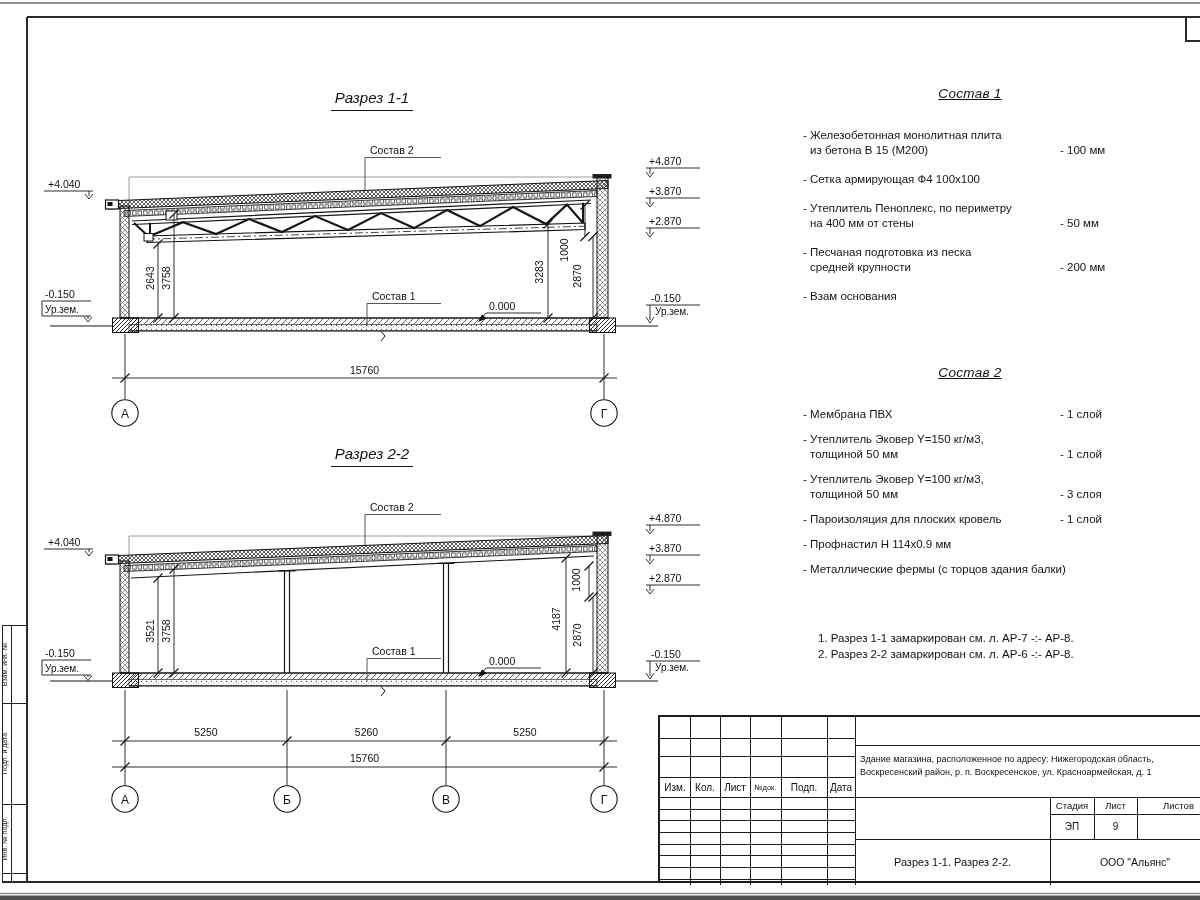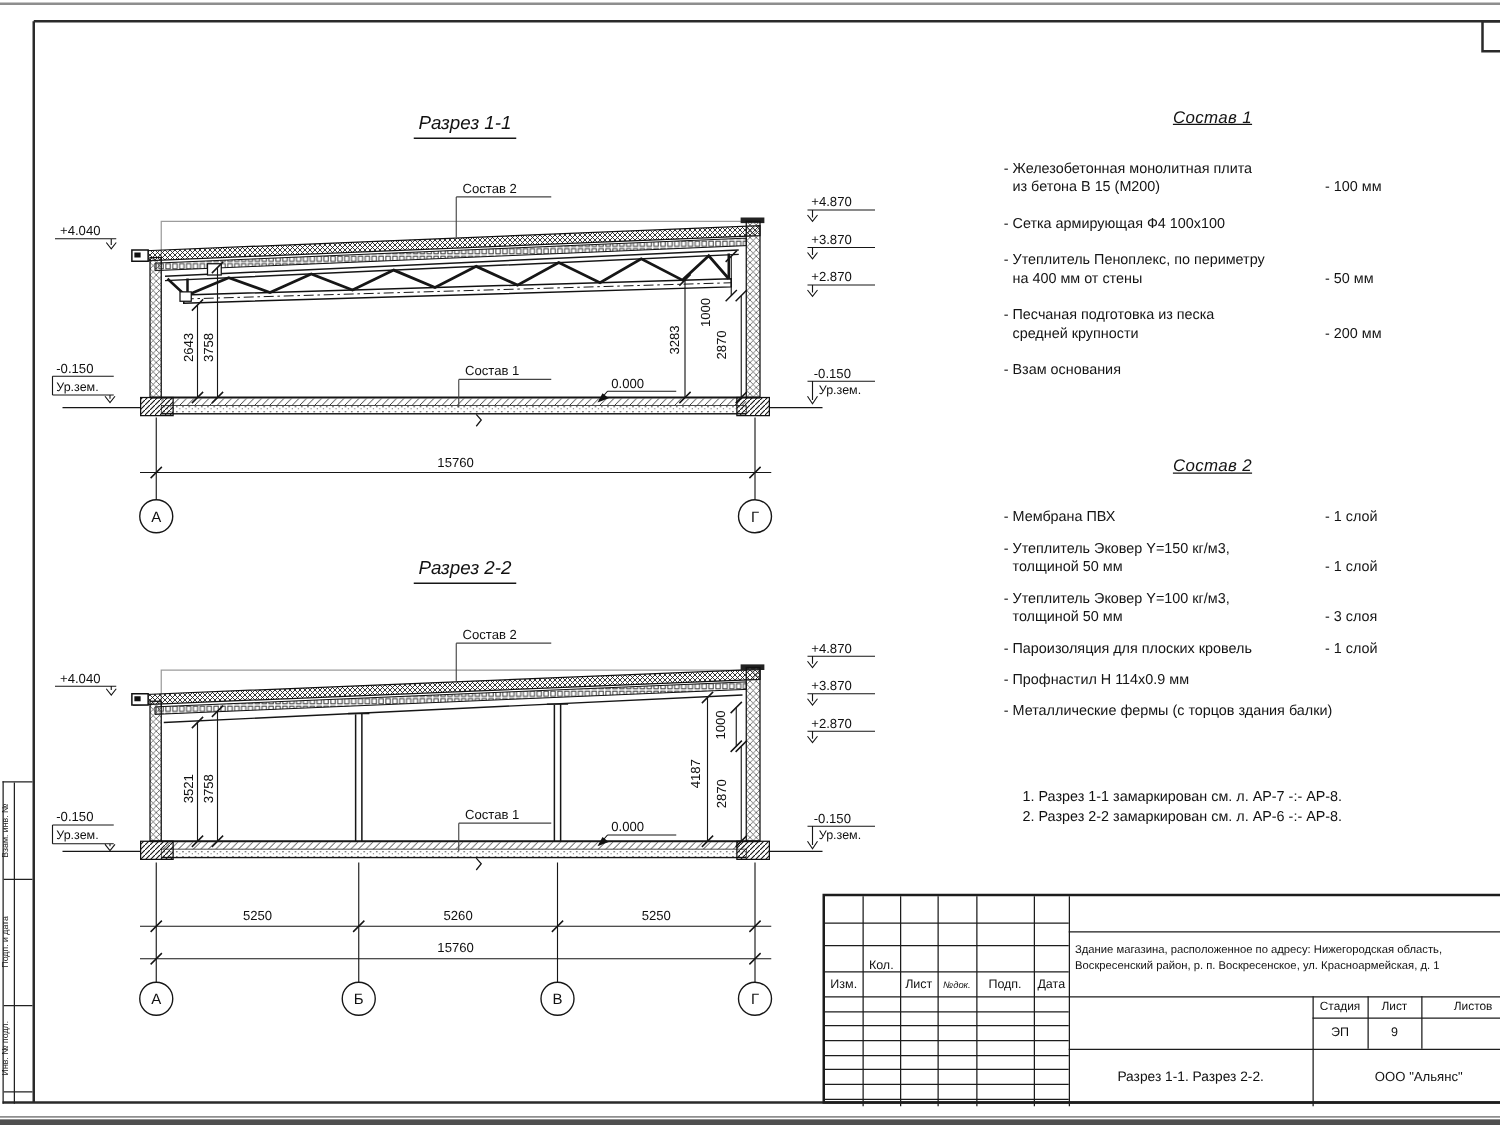--- a/index.html
+++ b/index.html
@@ -16,21 +16,21 @@
   .s-item .l2{padding-left:7px;}
   .s-item .val{position:absolute;left:257px;bottom:0;white-space:nowrap;}
   .notes{position:absolute;left:818px;top:631px;width:336px;font-size:11.5px;line-height:15.5px;}
   
   .tb{position:absolute;left:658px;top:715px;width:560px;height:168px;
       border:2px solid #1c1c1c;box-sizing:border-box;}
   .tb .v{position:absolute;width:1.3px;background:#1c1c1c;}
   .tb .h{position:absolute;height:1.3px;background:#1c1c1c;}
   .tb .lbl{position:absolute;display:flex;align-items:center;justify-content:center;
            font-size:10px;white-space:nowrap;overflow:hidden;}
-  .tb .small{font-size:7.5px;font-style:italic;}
+  .tb .small{font-size:7.5px;}
   .tb .proj{position:absolute;left:200px;top:36px;width:352px;font-size:9px;line-height:12.5px;
             white-space:nowrap;overflow:hidden;}
   
   .ls{position:absolute;left:2px;top:625px;width:24px;height:258px;box-sizing:border-box;
       border-left:1.4px solid #222;border-top:1.4px solid #222;}
   .ls .h{position:absolute;left:0;width:100%;height:1.3px;background:#222;}
   .ls .v{position:absolute;top:0;left:8px;width:1.2px;height:100%;background:#222;}
   .ls .rot{position:absolute;left:-3px;transform-origin:0 0;transform:rotate(-90deg);
            font-size:7px;line-height:9px;height:9px;text-align:center;white-space:nowrap;color:#222;}
 </style>
@@ -341,21 +341,21 @@
   <div class="h" style="left:0;top:103px;width:195px;"></div>
   <div class="h" style="left:0;top:115px;width:195px;"></div>
   <div class="h" style="left:0;top:127px;width:195px;"></div>
   <div class="h" style="left:0;top:138px;width:195px;"></div>
   <div class="h" style="left:0;top:150px;width:195px;"></div>
   <div class="h" style="left:0;top:162px;width:195px;"></div>
   <div class="h" style="left:390px;top:97px;width:170px;"></div>
   <div class="h" style="left:195px;top:122px;width:365px;"></div>
 
   <div class="lbl" style="left:0;top:61px;width:30px;height:19px;text-align:right;">Изм.</div>
-  <div class="lbl" style="left:30px;top:46px;width:30px;height:19px;text-align:right;">Кол.</div>
+  <div class="lbl" style="left:30px;top:61px;width:30px;height:19px;text-align:right;">Кол.</div>
   <div class="lbl" style="left:60px;top:61px;width:30px;height:19px;">Лист</div>
   <div class="lbl small" style="left:90px;top:61px;width:31px;height:19px;">№док.</div>
   <div class="lbl" style="left:121px;top:61px;width:46px;height:19px;">Подп.</div>
   <div class="lbl" style="left:167px;top:61px;width:28px;height:19px;">Дата</div>
 
   <div class="proj">
     <div>Здание магазина, расположенное по адресу: Нижегородская область,</div>
     <div>Воскресенский район, р. п. Воскресенское, ул. Красноармейская, д. 1</div>
   </div>
 

